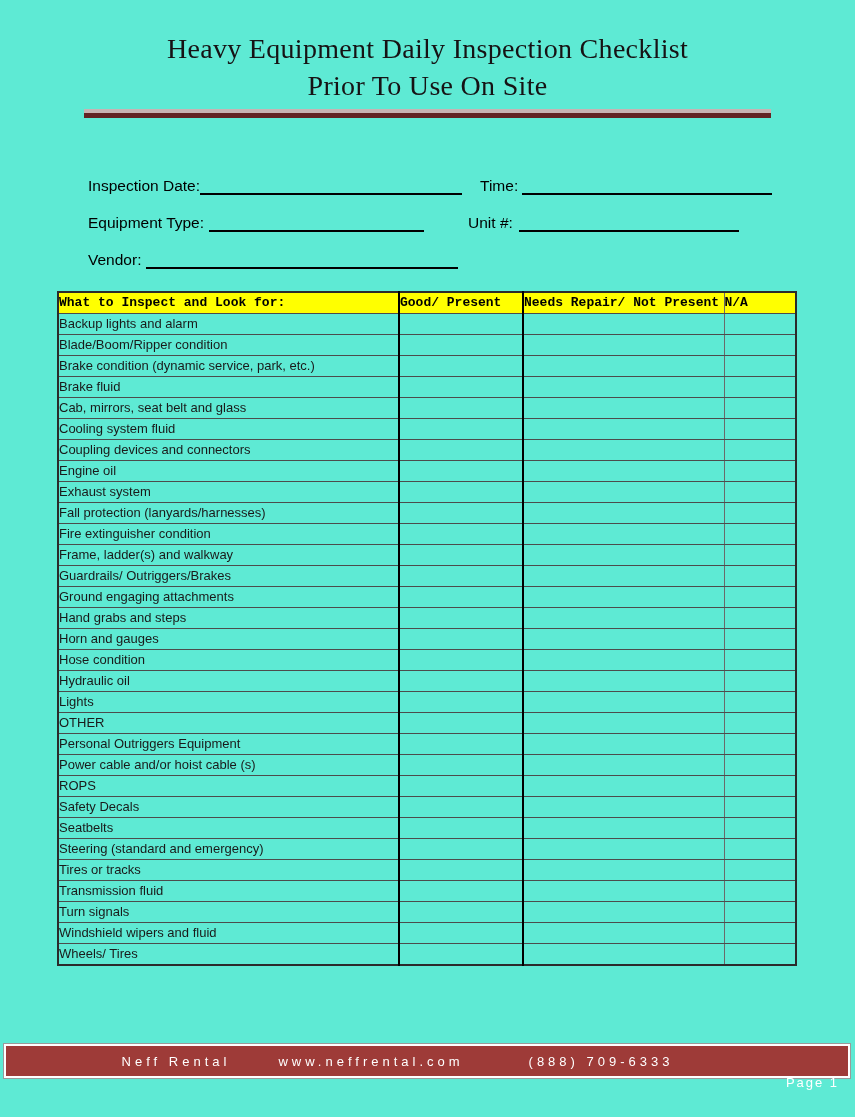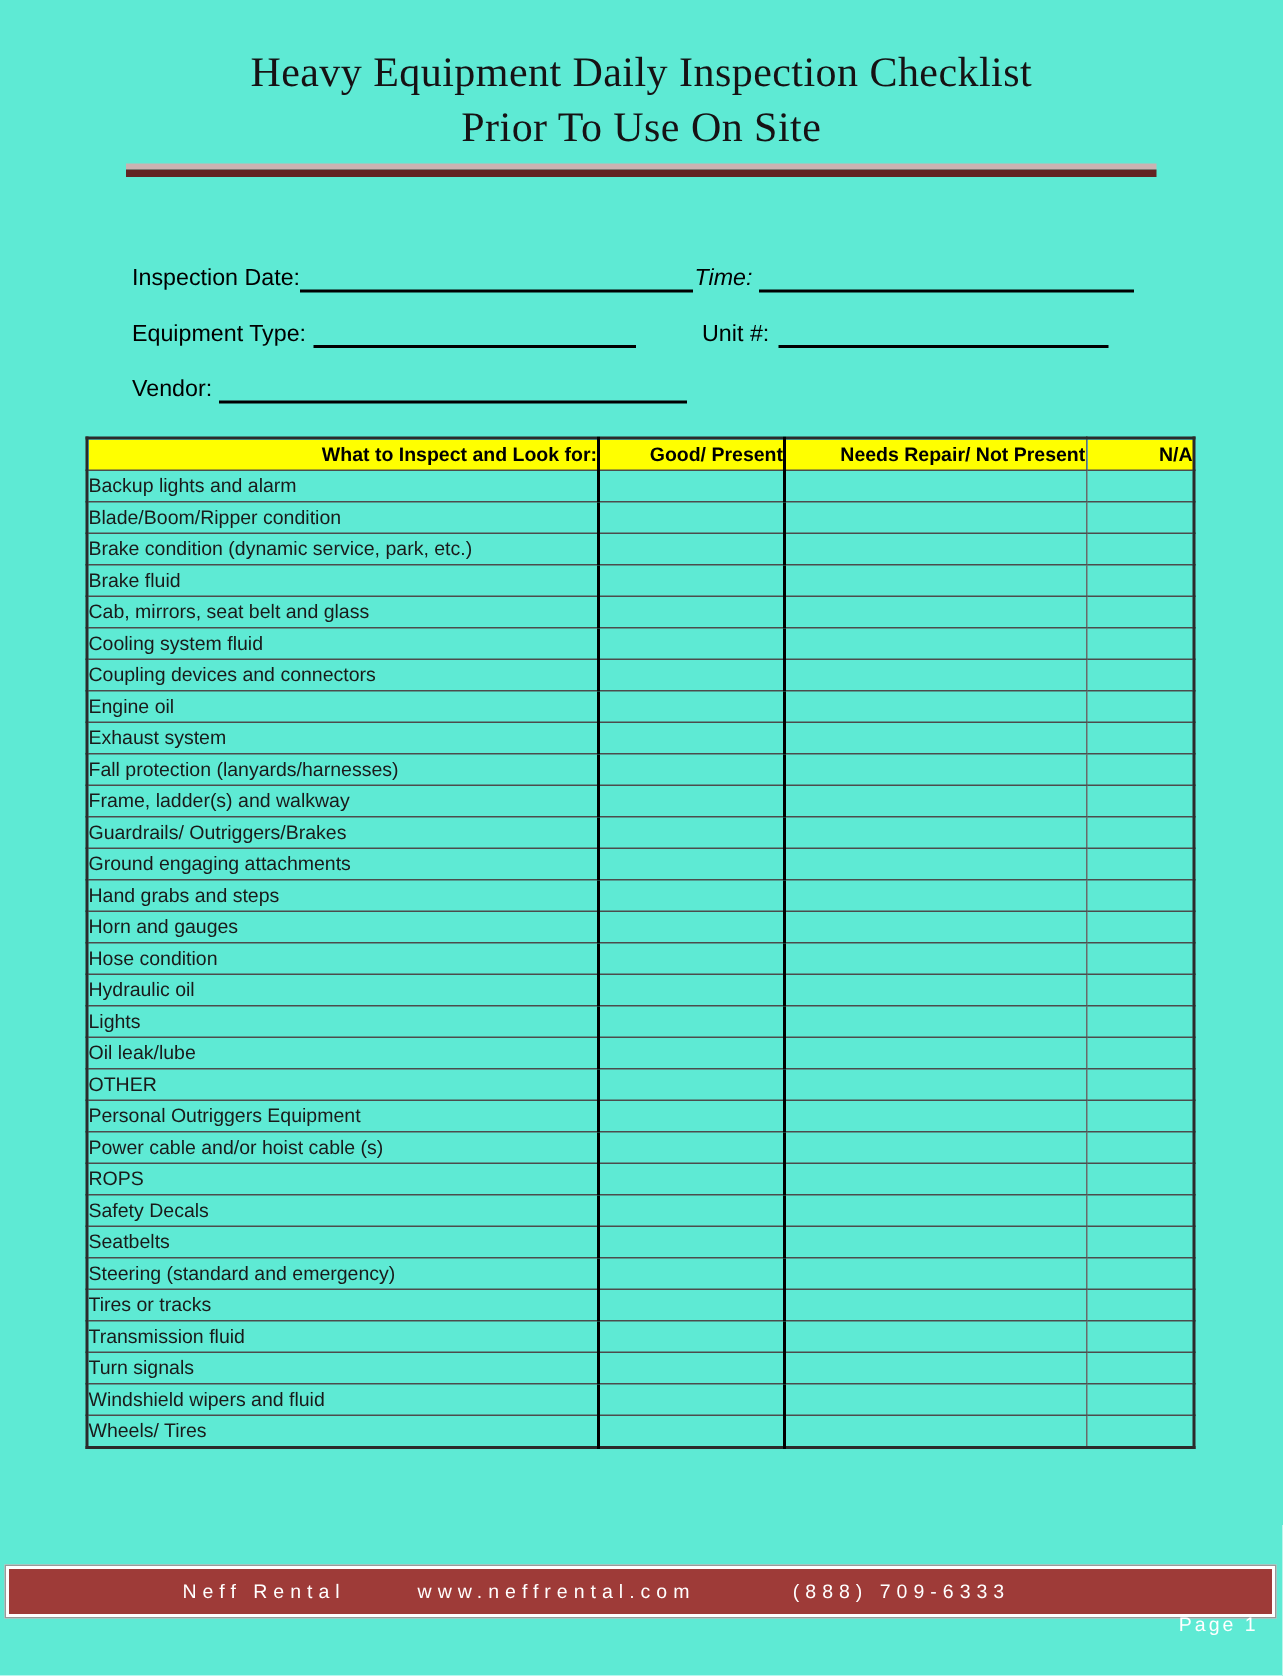--- a/index.html
+++ b/index.html
@@ -36,21 +36,21 @@
   .blank-line {
     display:inline-block;
     height:16px;
     border-bottom:2px solid #000;
   }
   .bl-date { width:262px; }
   .bl-time { width:250px; margin-left:4px; }
   .bl-equip { width:215px; margin-left:5px; }
   .bl-unit { width:220px; margin-left:6px; }
   .bl-vendor { width:312px; margin-left:5px; }
-  .lbl-time { margin-left:1px;font-style:italic; }
+  .lbl-time { margin-left:18px; }
   .lbl-unit { margin-left:44px;margin-top:32px; }
 
   
   .table-wrap { margin:22px 0 0 57px; }
   table.inspection {
     border-collapse:collapse;
     table-layout:fixed;
     width:738px;
     font-size:13px;
     color:#1a1a1a;
@@ -60,22 +60,23 @@
     border:1px solid #4c4c4c;
     height:20px;
     line-height:20px;
     padding:0;
     overflow:hidden;
     white-space:nowrap;
   }
   table.inspection th {
     background:#ffff00;
     font-weight:bold;
-    text-align:right;
+    text-align:left;
     color:#000;
+    font-family:Liberation Mono, monospace;
   }
   table.inspection th:nth-child(1),
   table.inspection td:nth-child(1) { border-right:2px solid #000; }
   table.inspection th:nth-child(2),
   table.inspection td:nth-child(2) { border-right:2px solid #000; }
   table.inspection th:nth-child(3),
   table.inspection td:nth-child(3) { border-right:1px solid #6a6a6a; }
   td.item-cell { text-align:left; padding-left:6px; }
   .col-item   { width:341px; }
   .col-good   { width:124px; }
@@ -223,20 +224,26 @@
             <td class="check-cell"></td>
             <td class="check-cell"></td>
           </tr>
           <tr>
             <td class="item-cell">Fall protection (lanyards/harnesses)</td>
             <td class="check-cell"></td>
             <td class="check-cell"></td>
             <td class="check-cell"></td>
           </tr>
           <tr>
+            <td class="item-cell">Fire extinguisher condition</td>
+            <td class="check-cell"></td>
+            <td class="check-cell"></td>
+            <td class="check-cell"></td>
+          </tr>
+          <tr>
             <td class="item-cell">Frame, ladder(s) and walkway</td>
             <td class="check-cell"></td>
             <td class="check-cell"></td>
             <td class="check-cell"></td>
           </tr>
           <tr>
             <td class="item-cell">Guardrails/ Outriggers/Brakes</td>
             <td class="check-cell"></td>
             <td class="check-cell"></td>
             <td class="check-cell"></td>
@@ -266,26 +273,20 @@
             <td class="check-cell"></td>
           </tr>
           <tr>
             <td class="item-cell">Hydraulic oil</td>
             <td class="check-cell"></td>
             <td class="check-cell"></td>
             <td class="check-cell"></td>
           </tr>
           <tr>
             <td class="item-cell">Lights</td>
-            <td class="check-cell"></td>
-            <td class="check-cell"></td>
-            <td class="check-cell"></td>
-          </tr>
-          <tr>
-            <td class="item-cell">Oil leak/lube</td>
             <td class="check-cell"></td>
             <td class="check-cell"></td>
             <td class="check-cell"></td>
           </tr>
           <tr>
             <td class="item-cell">OTHER</td>
             <td class="check-cell"></td>
             <td class="check-cell"></td>
             <td class="check-cell"></td>
           </tr>

